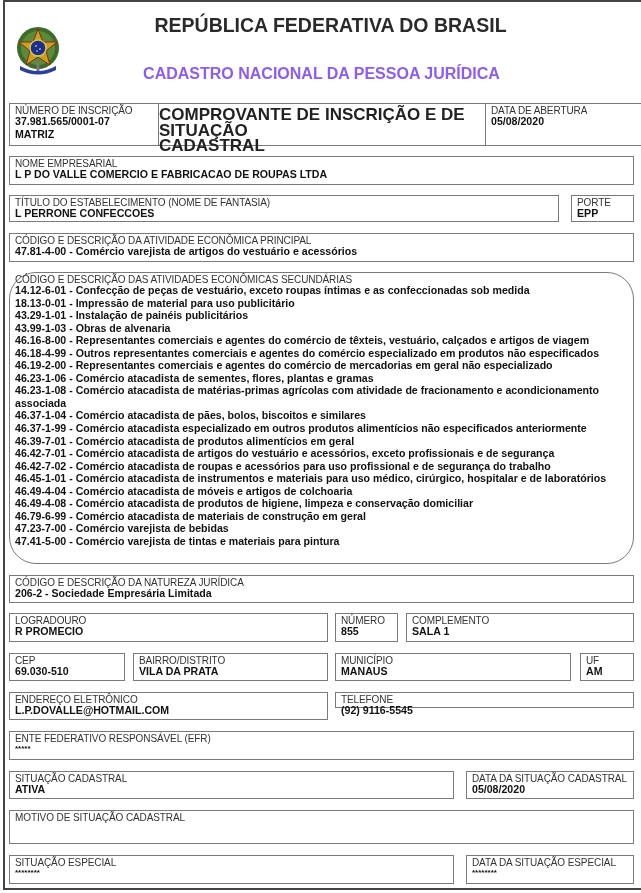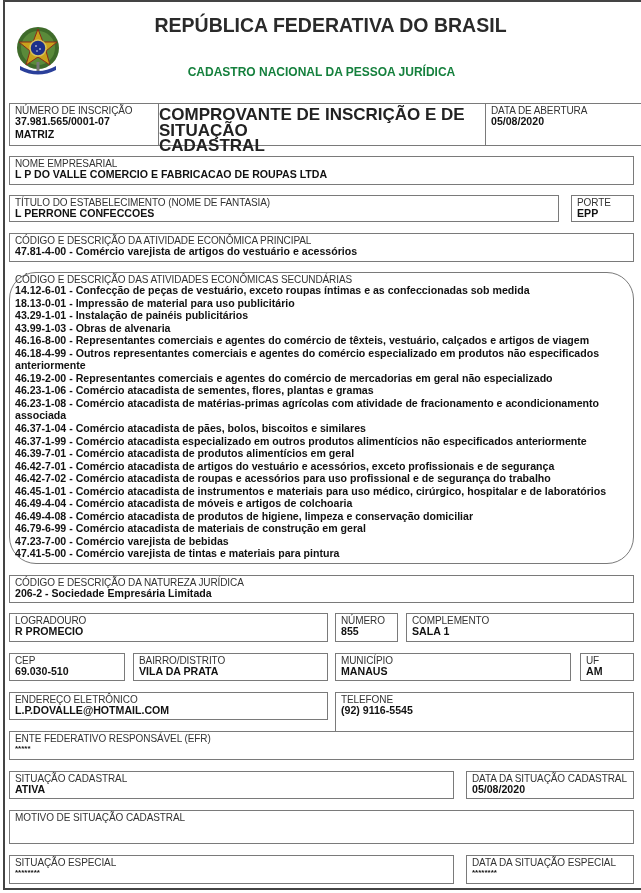--- a/index.html
+++ b/index.html
@@ -6,21 +6,21 @@
   body { width: 641px; height: 893px; position: relative; overflow: hidden;
          font-family: "Liberation Sans", sans-serif; color: #1a1a1a; }
   .page { position: absolute; left: 3px; top: 0; width: 640px; height: 890px;
           border-left: 2px solid #444; border-bottom: 2px solid #444; border-top: 2px solid #444; box-sizing: border-box; }
   .box { position: absolute; border: 1px solid #7a7a7a; box-sizing: border-box; background: #fff; }
   .lbl { position: absolute; left: 5px; top: 1px; font-size: 10px; color: #333; letter-spacing: -0.1px; white-space: nowrap; }
   .val { position: absolute; left: 5px; top: 11px; font-size: 10.6px; font-weight: bold; color: #111; white-space: nowrap; }
   .val2 { position: absolute; left: 5px; top: 24px; font-size: 10.6px; font-weight: bold; color: #111; }
   .small-val { position: absolute; left: 5px; top: 12px; font-size: 8px; font-weight: bold; color: #111; }
   .h1 { position: absolute; left: 0; width: 641px; text-align: center; top: 14px; font-size: 19.5px; font-weight: bold; color: #2a2a2a; padding-left: 20px; box-sizing: border-box; }
-  .h2 { position: absolute; left: 0; width: 641px; text-align: center; top: 65px; font-size: 12px; font-weight: bold; color: #15803d; padding-left: 2px; box-sizing: border-box; }
+  .h2 { position: absolute; left: 0; width: 641px; text-align: center; top: 65px; font-size: 16px; font-weight: bold; color: #8b5cf6; padding-left: 2px; box-sizing: border-box; }
   .comp-title { position: absolute; left: 0; right: 0; top: 3px; text-align: left; font-size: 17px; font-weight: bold; color: #222; line-height: 15.5px; }
   .list { position: absolute; left: 5px; top: 11px; right: 4px; }
   .list div { font-size: 10.6px; font-weight: bold; line-height: 12.55px; color: #111; }
   .emblem { position: absolute; left: 12px; top: 24px; width: 52px; height: 52px; }
 </style>
 </head>
 <body>
 
 <div class="page"></div>
 
@@ -76,21 +76,20 @@
 
 <div class="box" style="left:9px;top:272px;width:625px;height:292px;border-radius:27px;">
   <span class="lbl">CÓDIGO E DESCRIÇÃO DAS ATIVIDADES ECONÔMICAS SECUNDÁRIAS</span>
   <div class="list">
     <div>14.12-6-01 - Confecção de peças de vestuário, exceto roupas íntimas e as confeccionadas sob medida</div>
     <div>18.13-0-01 - Impressão de material para uso publicitário</div>
     <div>43.29-1-01 - Instalação de painéis publicitários</div>
     <div>43.99-1-03 - Obras de alvenaria</div>
     <div>46.16-8-00 - Representantes comerciais e agentes do comércio de têxteis, vestuário, calçados e artigos de viagem</div>
     <div>46.18-4-99 - Outros representantes comerciais e agentes do comércio especializado em produtos não especificados</div>
-    <div>anteriormente</div>
     <div>46.19-2-00 - Representantes comerciais e agentes do comércio de mercadorias em geral não especializado</div>
     <div>46.23-1-06 - Comércio atacadista de sementes, flores, plantas e gramas</div>
     <div>46.23-1-08 - Comércio atacadista de matérias-primas agrícolas com atividade de fracionamento e acondicionamento</div>
     <div>associada</div>
     <div>46.37-1-04 - Comércio atacadista de pães, bolos, biscoitos e similares</div>
     <div>46.37-1-99 - Comércio atacadista especializado em outros produtos alimentícios não especificados anteriormente</div>
     <div>46.39-7-01 - Comércio atacadista de produtos alimentícios em geral</div>
     <div>46.42-7-01 - Comércio atacadista de artigos do vestuário e acessórios, exceto profissionais e de segurança</div>
     <div>46.42-7-02 - Comércio atacadista de roupas e acessórios para uso profissional e de segurança do trabalho</div>
     <div>46.45-1-01 - Comércio atacadista de instrumentos e materiais para uso médico, cirúrgico, hospitalar e de laboratórios</div>
@@ -134,21 +133,21 @@
 </div>
 <div class="box" style="left:580px;top:653px;width:54px;height:28px;">
   <span class="lbl">UF</span>
   <span class="val">AM</span>
 </div>
 
 <div class="box" style="left:9px;top:692px;width:319px;height:28px;">
   <span class="lbl">ENDEREÇO ELETRÔNICO</span>
   <span class="val">L.P.DOVALLE@HOTMAIL.COM</span>
 </div>
-<div class="box" style="left:335px;top:692px;width:299px;height:40px;">
+<div class="box" style="left:335px;top:692px;width:299px;height:16px;">
   <span class="lbl">TELEFONE</span>
   <span class="val">(92) 9116-5545</span>
 </div>
 
 <div class="box" style="left:9px;top:731px;width:625px;height:29px;">
   <span class="lbl">ENTE FEDERATIVO RESPONSÁVEL (EFR)</span>
   <span class="small-val">*****</span>
 </div>
 
 <div class="box" style="left:9px;top:771px;width:445px;height:28px;">

